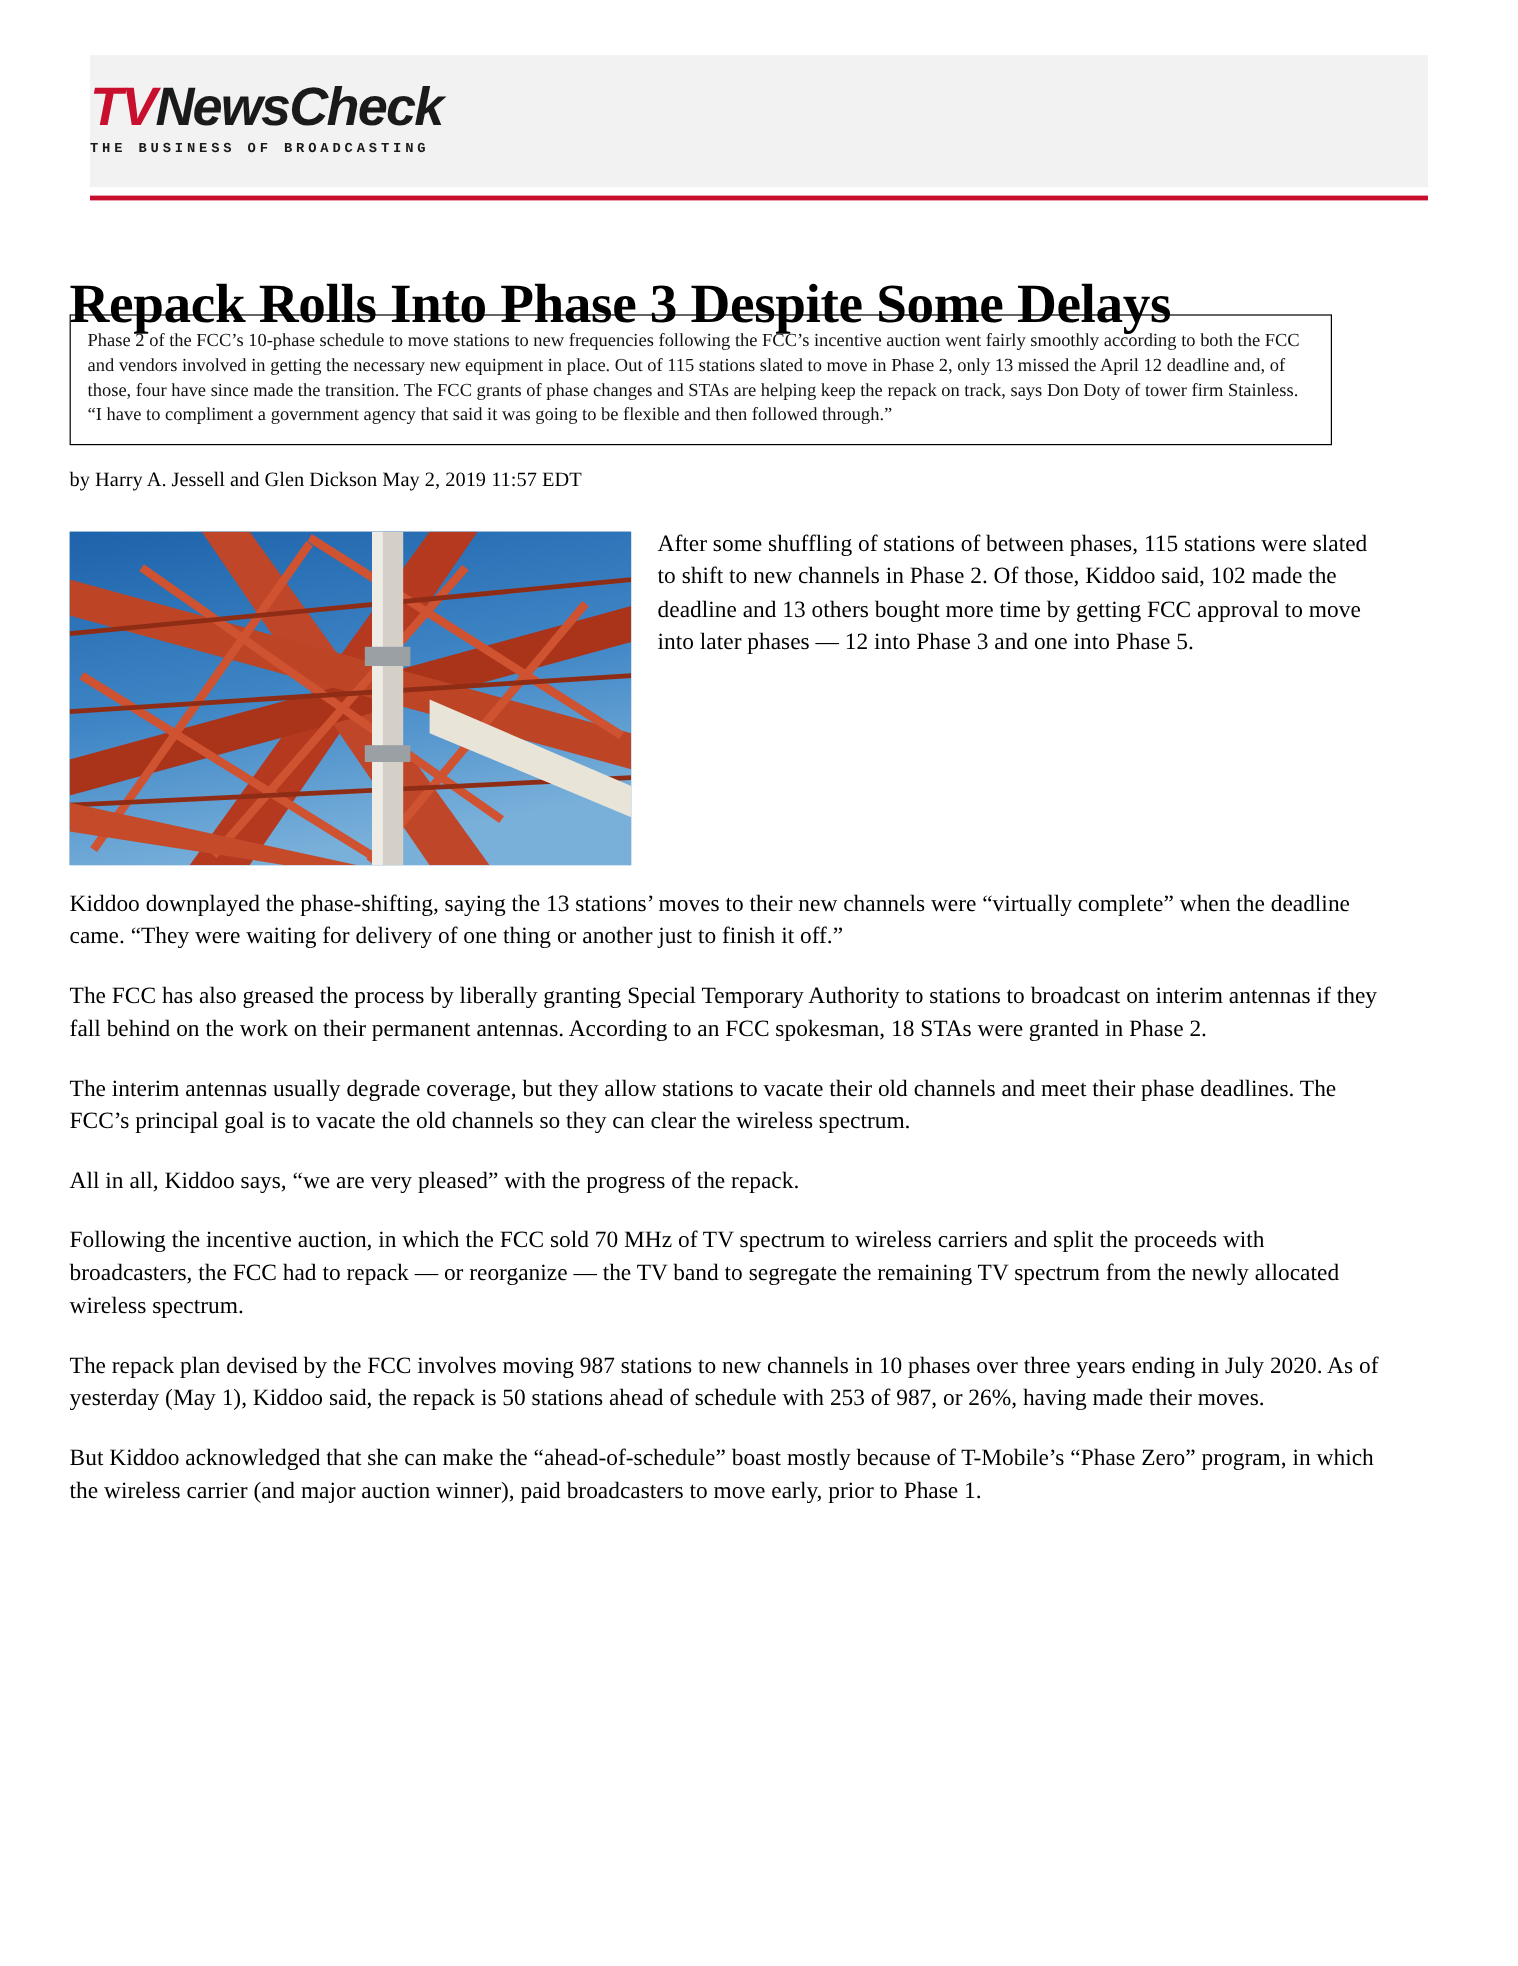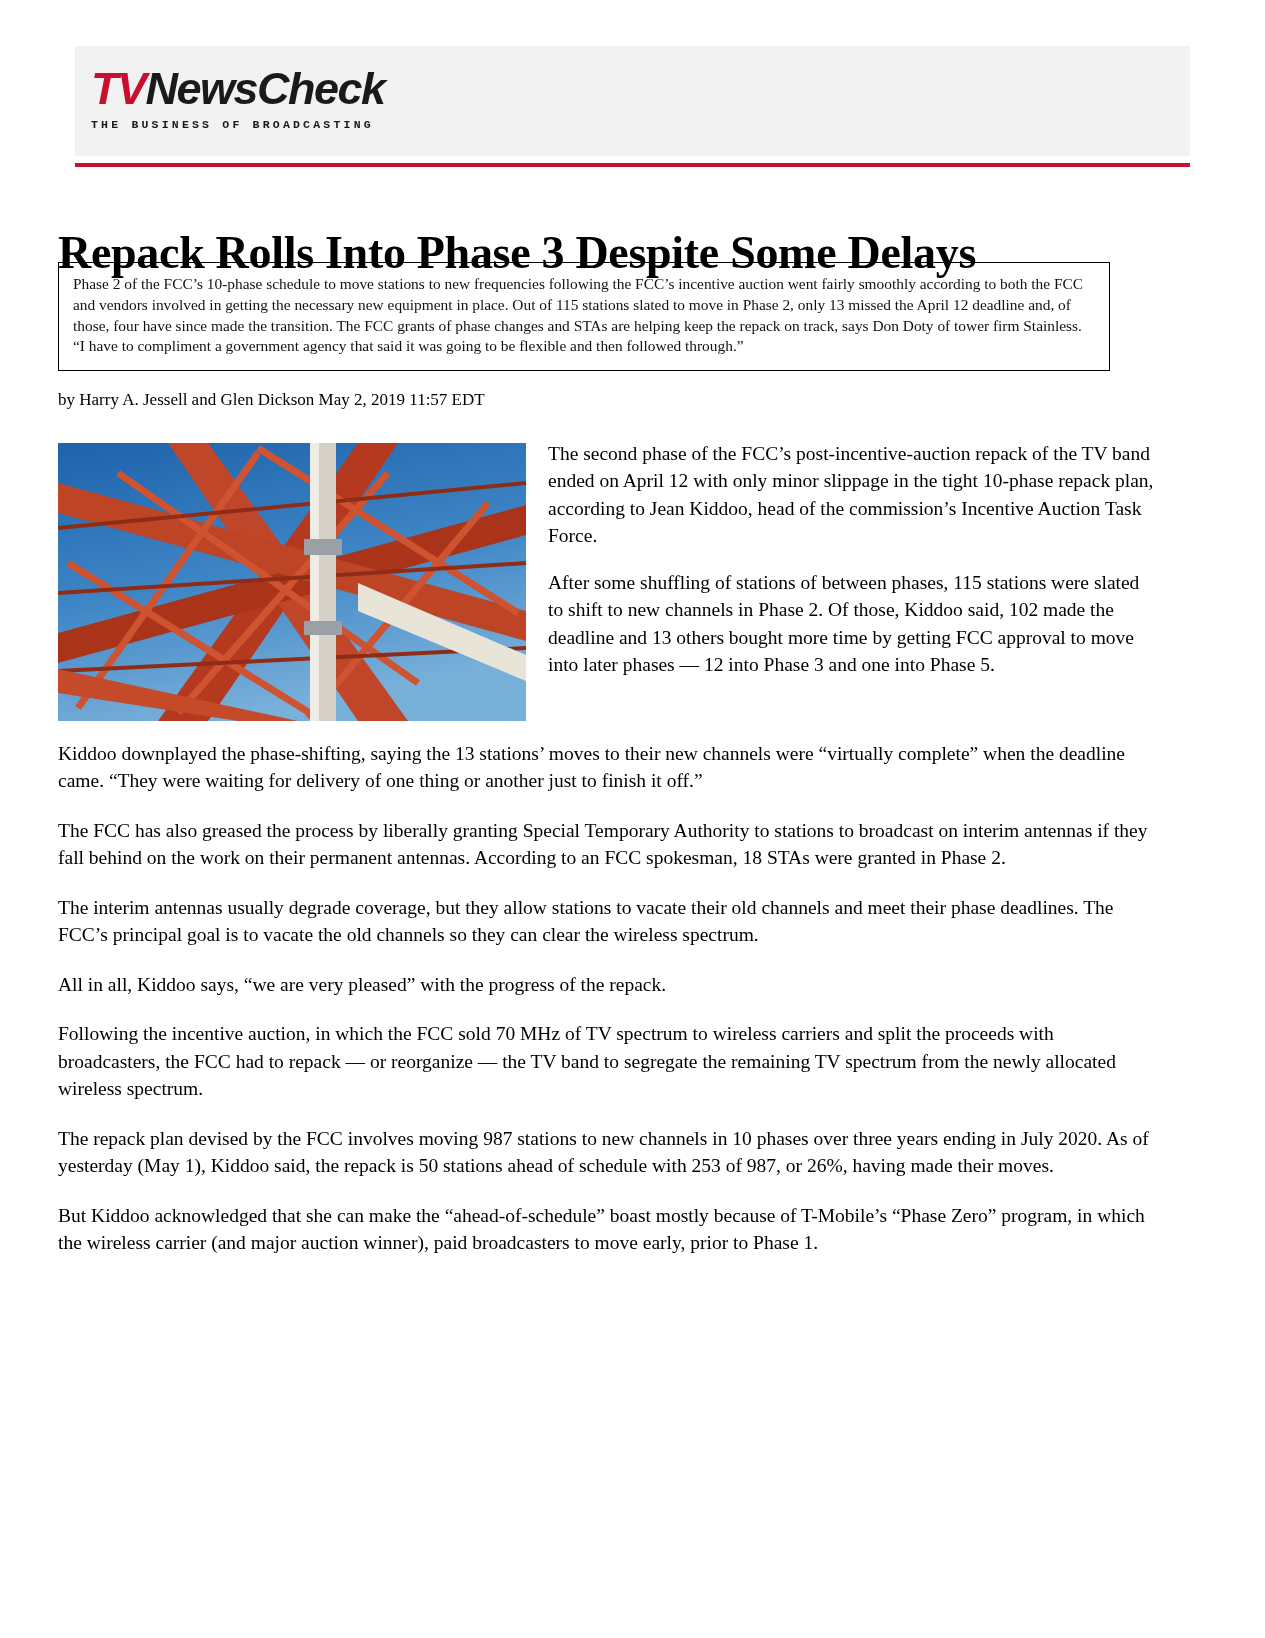--- a/index.html
+++ b/index.html
@@ -26,21 +26,21 @@
   .masthead {
     position: absolute;
     left: 75px;
     top: 46px;
     width: 1115px;
     height: 110px;
     background: #f2f2f2;
   }
   .logo-wrap {
     position: absolute;
-    left: 16px;
+    left: 0;
     top: 20px;
     width: 330px;
   }
   .logo-main {
     font-family: "Liberation Sans", sans-serif;
     font-style: italic;
     font-weight: bold;
     font-size: 45px;
     letter-spacing: -1.5px;
     line-height: 1;
@@ -201,21 +201,20 @@
       <rect x="252" y="0" width="9" height="278" fill="#efece6"></rect>
       <rect x="246" y="96" width="38" height="16" fill="#9aa0a4"></rect>
       <rect x="246" y="178" width="38" height="14" fill="#9aa0a4"></rect>
 
       <polygon points="300,140 468,212 468,238 300,168" fill="#e9e4d8"></polygon>
       <polygon points="0,250 180,278 240,278 0,226" fill="#c44a2a"></polygon>
     </svg>
   </div>
 
   <div class="body-col">
-    <p class="para">The second phase of the FCC’s post-incentive-auction repack of the TV band ended on April 12 with only minor slippage in the tight 10-phase repack plan, according to Jean Kiddoo, head of the commission’s Incentive Auction Task Force.</p>
     <p class="para">After some shuffling of stations of between phases, 115 stations were slated to shift to new channels in Phase 2. Of those, Kiddoo said, 102 made the deadline and 13 others bought more time by getting FCC approval to move into later phases — 12 into Phase 3 and one into Phase 5.</p>
   </div>
 
   <div class="body-full">
     <p class="para">Kiddoo downplayed the phase-shifting, saying the 13 stations’ moves to their new channels were “virtually complete” when the deadline came. “They were waiting for delivery of one thing or another just to finish it off.”</p>
     <p class="para">The FCC has also greased the process by liberally granting Special Temporary Authority to stations to broadcast on interim antennas if they fall behind on the work on their permanent antennas. According to an FCC spokesman, 18 STAs were granted in Phase 2.</p>
     <p class="para">The interim antennas usually degrade coverage, but they allow stations to vacate their old channels and meet their phase deadlines. The FCC’s principal goal is to vacate the old channels so they can clear the wireless spectrum.</p>
     <p class="para">All in all, Kiddoo says, “we are very pleased” with the progress of the repack.</p>
     <p class="para">Following the incentive auction, in which the FCC sold 70 MHz of TV spectrum to wireless carriers and split the proceeds with broadcasters, the FCC had to repack — or reorganize — the TV band to segregate the remaining TV spectrum from the newly allocated wireless spectrum.</p>
     <p class="para">The repack plan devised by the FCC involves moving 987 stations to new channels in 10 phases over three years ending in July 2020. As of yesterday (May 1), Kiddoo said, the repack is 50 stations ahead of schedule with 253 of 987, or 26%, having made their moves.</p>

